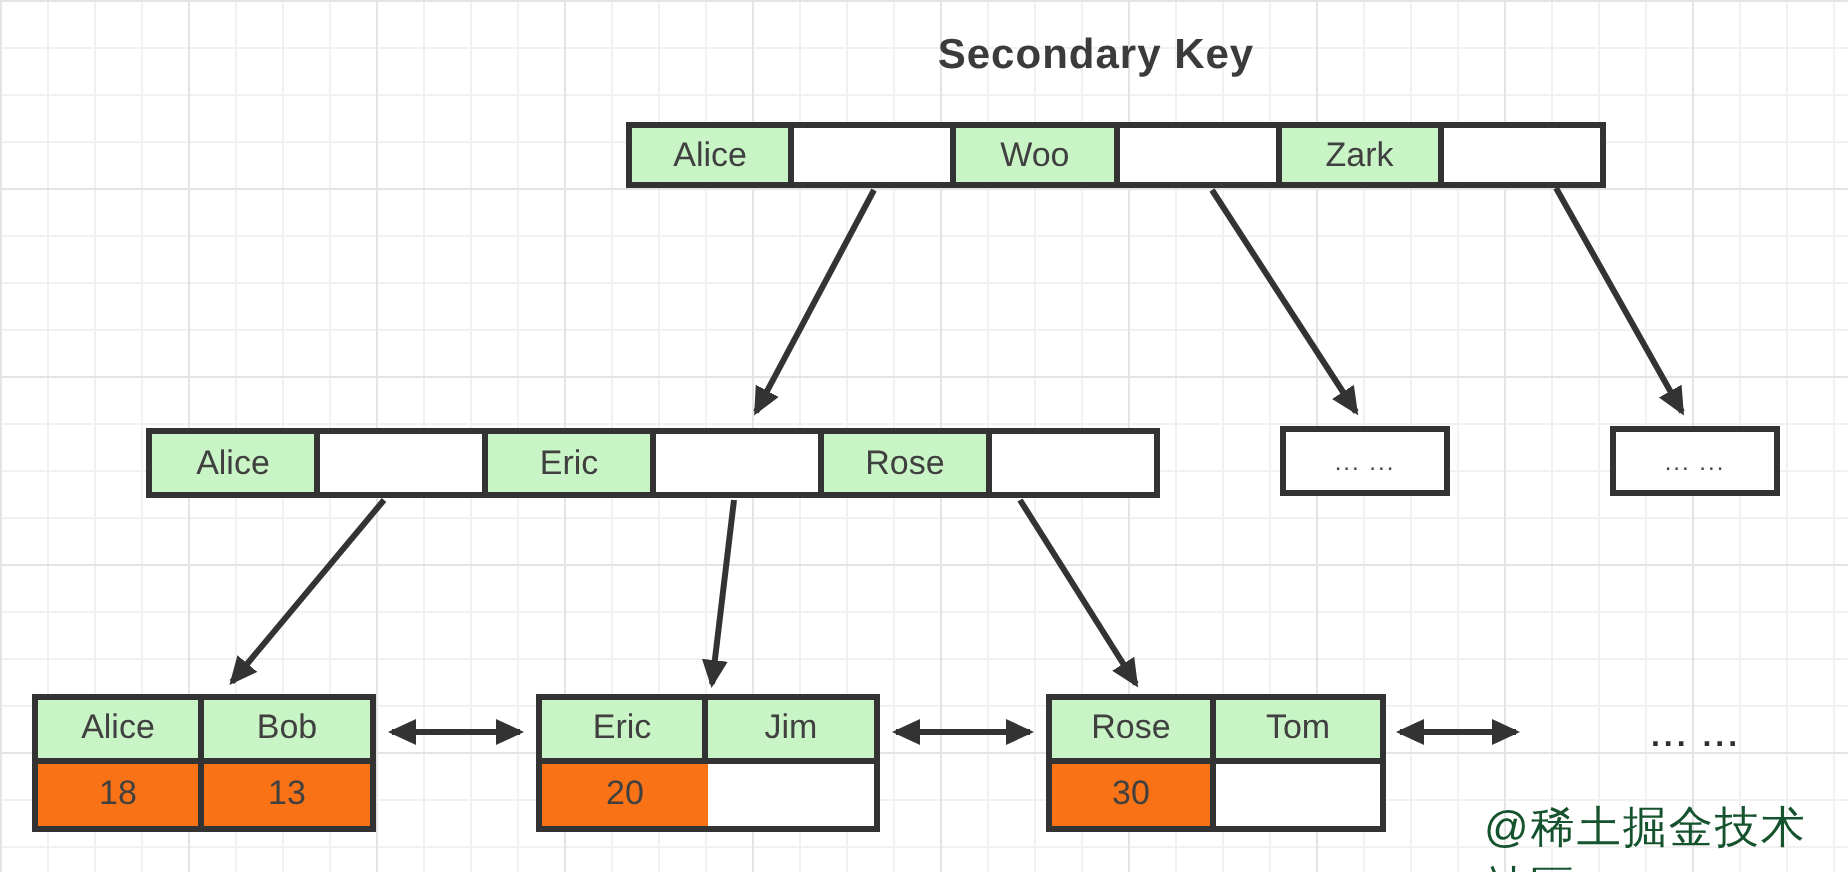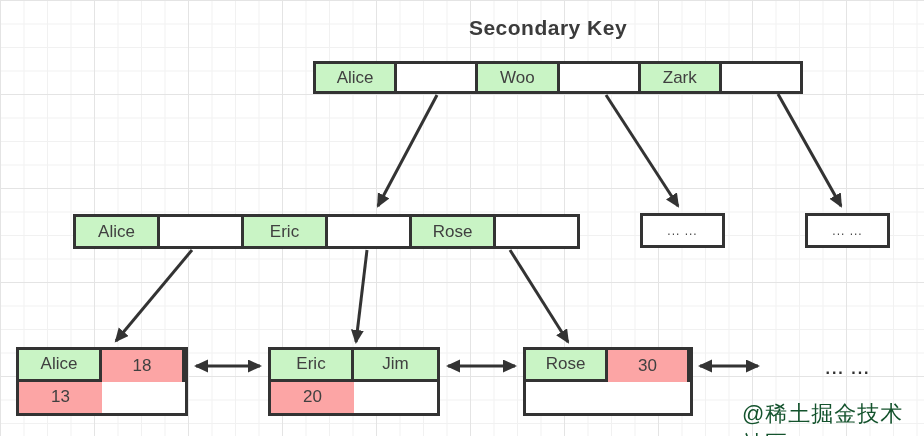--- a/index.html
+++ b/index.html
@@ -85,21 +85,21 @@
   }
   .leaf .lcell {
     display: flex;
     align-items: center;
     justify-content: center;
     font-size: 17px;
     color: #404040;
     box-sizing: border-box;
   }
   .leaf .lcell.k  { background: #c9f4c5; border-bottom: 3px solid #333333; }
-  .leaf .lcell.v  { background: #fca5a5; }
+  .leaf .lcell.v  { background: #f97316; }
   .leaf .lcell.cl { border-right: 3px solid #333333; }
   #leaf-1 { left: 16px;  top: 347px; }
   #leaf-2 { left: 268px; top: 347px; }
   #leaf-3 { left: 523px; top: 347px; width: 170px; }
 
   .more-leaves {
     position: absolute;
     left: 806px;
     top: 360px;
     width: 84px;
@@ -146,32 +146,34 @@
   <div class="cell"></div>
   <div class="cell key">Rose</div>
   <div class="cell"></div>
 </div>
 
 <div class="dots-box" id="dots-box-1">... ...</div>
 <div class="dots-box" id="dots-box-2">... ...</div>
 
 <div class="leaf" id="leaf-1">
   <div class="lcell k cl">Alice</div>
+  <div class="lcell k">Bob</div>
   <div class="lcell v cl">18</div>
   <div class="lcell v">13</div>
 </div>
 
 <div class="leaf" id="leaf-2">
   <div class="lcell k cl">Eric</div>
   <div class="lcell k">Jim</div>
   <div class="lcell v">20</div>
 </div>
 
 <div class="leaf" id="leaf-3">
   <div class="lcell k cl">Rose</div>
+  <div class="lcell k">Tom</div>
   <div class="lcell v cl">30</div>
 </div>
 
 <div class="more-leaves">... ...</div>
 
 <div class="watermark">@稀土掘金技术社区</div>
 
 <svg class="arrows" viewBox="0 0 924 436" xmlns="http://www.w3.org/2000/svg">
   <defs>
     <marker id="ah-end" markerUnits="userSpaceOnUse" markerWidth="18" markerHeight="16" refX="12" refY="6.5" orient="auto">

